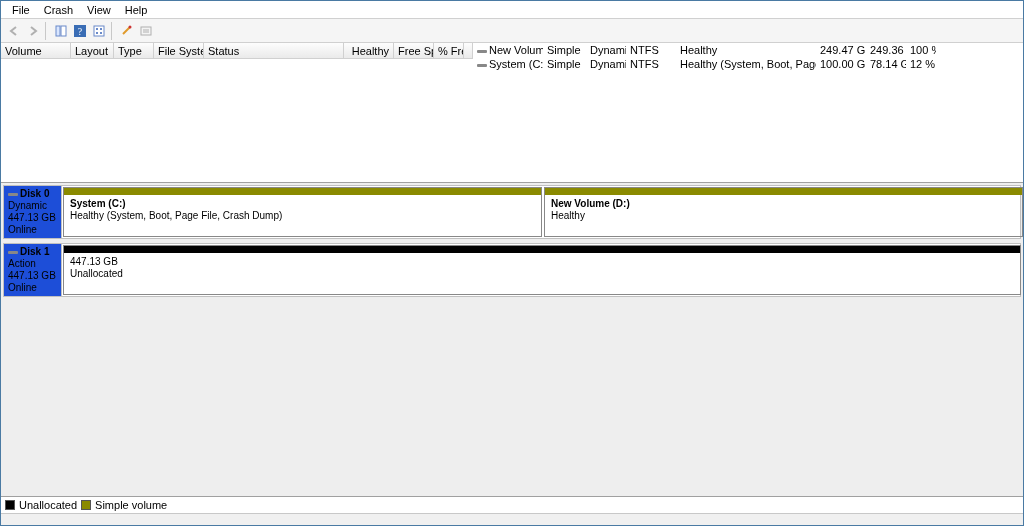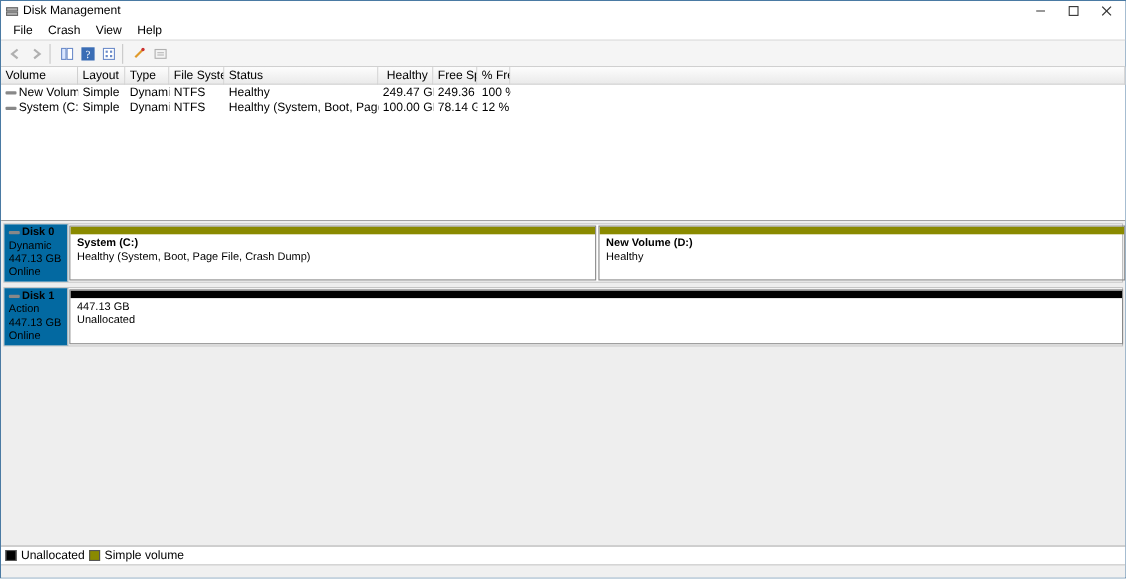--- a/index.html
+++ b/index.html
@@ -67,21 +67,21 @@
     font-size:11px;
     cursor:default;
   }
   .tbsep { width:4px; height:18px; border-left:1px solid #c8c8c8; margin:0 2px; }
   .tbbtn svg { display:block; }
   .disabled svg * { stroke:#b0b0b0 !important; }
   
   .vol-list {
     height: 140px;
     display:flex;
-    flex-direction:column;
+    flex-direction:row;
     border-bottom:1px solid #a0a0a0;
     background:#fff;
   }
   .vol-head, .vol-row {
     display:grid;
     grid-template-columns: 70px 43px 40px 50px 140px 50px 40px 30px 1fr;
     align-items:center;
   }
   .vol-head {
     height:16px;
@@ -118,21 +118,21 @@
     border:1px solid #c0c0c0;
     height:54px;
     position:relative;
   }
   .disk-info {
     width:58px;
     padding:2px 4px;
     font-size:10px;
     line-height:12px;
     border-right:1px solid #c0c0c0;
-    background:#0369a1;
+    background:#1d4ed8;
   }
   .disk-info .dname { font-weight:bold; }
   .disk-info .dicon {
     display:inline-block;width:10px;height:3px;background:#888;border-radius:1px;
     margin-right:2px;vertical-align:middle;
   }
   .disk-parts {
     flex:1 1 auto;
     display:flex;
   }
@@ -169,46 +169,20 @@
   
   .statusbar {
     height:12px;background:#f0f0f0;border-top:1px solid #c8c8c8;
   }
 </style>
 </head>
 <body>
 
 <div class="window">
 
-  <div class="titlebar">
-    <span class="app-icon">
-      <svg width="12" height="12">
-          <rect x="1" y="3" width="10" height="3" fill="#b0b0b0" stroke="#666"></rect>
-          <rect x="1" y="7" width="10" height="3" fill="#b0b0b0" stroke="#666"></rect>
-        </svg>
-    </span>
-    <span class="title">Disk Management</span>
-    <span class="spacer"></span>
-    <span class="tb-btn">
-      <svg width="10" height="10">
-          <line x1="1" y1="5" x2="9" y2="5" stroke="#333" stroke-width="1"></line>
-        </svg>
-    </span>
-    <span class="tb-btn">
-      <svg width="10" height="10">
-          <rect x="1" y="1" width="8" height="8" fill="none" stroke="#333" stroke-width="1"></rect>
-        </svg>
-    </span>
-    <span class="tb-btn close">
-      <svg width="10" height="10">
-          <line x1="1" y1="1" x2="9" y2="9" stroke="#333" stroke-width="1.2"></line>
-          <line x1="9" y1="1" x2="1" y2="9" stroke="#333" stroke-width="1.2"></line>
-        </svg>
-    </span>
-  </div>
 
   <div class="menubar">
     <span>File</span>
     <span>Crash</span>
     <span>View</span>
     <span>Help</span>
   </div>
 
   <div class="toolbar">
     <span class="tbbtn disabled">

